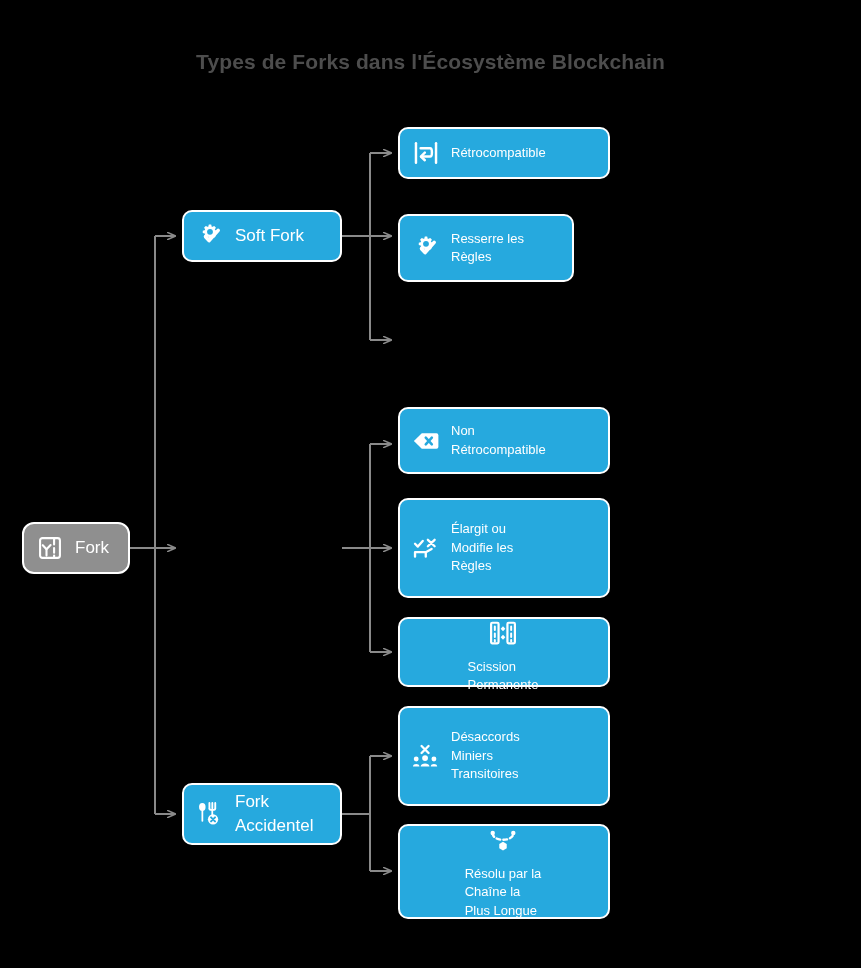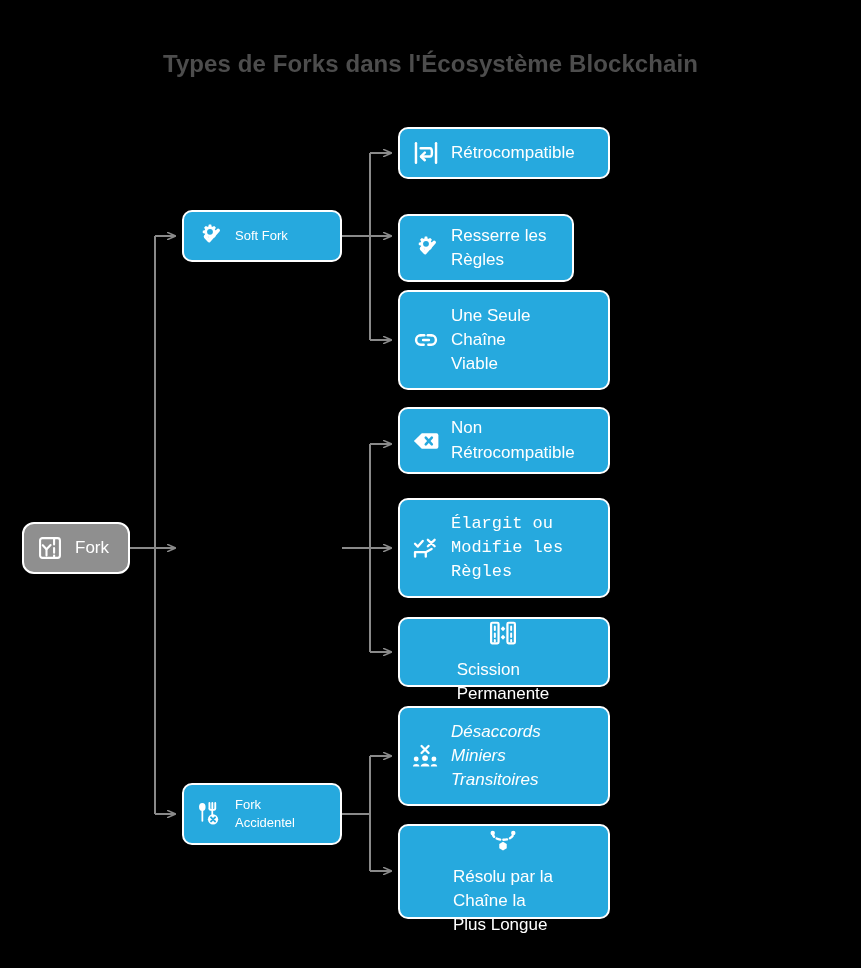--- a/index.html
+++ b/index.html
@@ -21,21 +21,21 @@
     inset: 0;
   }
 
   
   .diagram-title {
     position: absolute;
     left: 0;
     top: 50px;
     width: 861px;
     text-align: center;
-    font-size: 24px;
+    font-size: 21px;
     font-weight: bold;
     color: #4d4d4d;
     letter-spacing: 0.1px;
     white-space: nowrap;
   }
 
   
   #connectors {
     position: absolute;
     left: 0;
@@ -70,30 +70,30 @@
     height: 28px;
     display: block;
   }
   .node-icon svg {
     display: block;
     width: 28px;
     height: 28px;
   }
   .node-label {
     color: #ffffff;
-    font-size: 17px;
+    font-size: 13px;
     line-height: 1.42;
     white-space: pre-line;
     font-weight: normal;
   }
   .node.root .node-label {
     font-size: 17px;
   }
   .node.level2 .node-label {
-    font-size: 13px;
+    font-size: 17px;
   }
 </style>
 </head>
 <body>
 
 <div id="canvas">
 
   <div class="diagram-title">Types de Forks dans l'Écosystème Blockchain</div>
 
   <svg id="connectors" viewBox="0 0 861 968" xmlns="http://www.w3.org/2000/svg">
@@ -193,47 +193,33 @@
       <svg viewBox="0 0 24 24" xmlns="http://www.w3.org/2000/svg">
         <path fill="#ffffff" d="M11 2.2 L13 2.2 L13.6 4.3 L15.6 3.4 L17 4.8 L16.1 6.8 L18.2 7.4 L18.2 9.4 L16.1 10 L17 12 L15.6 13.4 L13.6 12.5 L13 14.6 L11 14.6 L10.4 12.5 L8.4 13.4 L7 12 L7.9 10 L5.8 9.4 L5.8 7.4 L7.9 6.8 L7 4.8 L8.4 3.4 L10.4 4.3 Z"></path>
         <circle cx="12" cy="8.4" r="2.5" fill="#26a9de"></circle>
         <path d="M8.2 12.6 L11.2 16 L19 7.2" fill="none" stroke="#ffffff" stroke-width="3.1" stroke-linecap="round" stroke-linejoin="round"></path>
       </svg>
     </span>
     <span class="node-label">Resserre les
 Règles</span>
   </div>
 
-  <div class="node leaf" style="left:398px; top:290px; width:212px; height:100px;">
-    <span class="node-icon">
-      <svg viewBox="0 0 24 24" fill="none" stroke="#ffffff" stroke-width="2.1" stroke-linecap="round" stroke-linejoin="round">
-        <path d="M7.5 8 A4 4 0 0 0 7.5 16 L10 16"></path>
-        <path d="M16.5 8 A4 4 0 0 1 16.5 16 L14 16"></path>
-        <path d="M7.5 8 L10.5 8"></path>
-        <path d="M16.5 8 L13.5 8"></path>
-        <path d="M9.5 12 L14.5 12"></path>
-      </svg>
-    </span>
-    <span class="node-label">Une Seule
-Chaîne
-Viable</span>
-  </div>
 
   <div class="node leaf" style="left:398px; top:407px; width:212px; height:67px;">
     <span class="node-icon">
       <svg viewBox="0 0 24 24" xmlns="http://www.w3.org/2000/svg">
         <path fill="#ffffff" d="M8.4 5.4 L21 5.4 A1.6 1.6 0 0 1 22.6 7 L22.6 17 A1.6 1.6 0 0 1 21 18.6 L8.4 18.6 L1.6 12 Z"></path>
         <path d="M11.8 9.2 L17 14.8 M17 9.2 L11.8 14.8" stroke="#26a9de" stroke-width="2.2" stroke-linecap="round"></path>
       </svg>
     </span>
     <span class="node-label">Non
 Rétrocompatible</span>
   </div>
 
-  <div class="node leaf" style="left:398px; top:498px; width:212px; height:100px;font-family:Liberation Mono, monospace;">
+  <div class="node leaf" style="left:398px; top:498px; width:212px; height:100px;">
     <span class="node-icon">
       <svg viewBox="0 0 24 24" fill="none" stroke="#ffffff" stroke-width="2" stroke-linecap="round" stroke-linejoin="round">
         <path d="M2.6 8.4 L5 10.8 L9.2 6"></path>
         <path d="M13.6 5 L19.4 10.5 M19.4 5 L13.6 10.5"></path>
         <path d="M2.6 19.4 L2.6 15.6 L11.8 15.6 L11.8 19.4"></path>
         <path d="M11.8 15.6 L16.8 12.8"></path>
       </svg>
     </span>
     <span class="node-label">Élargit ou
 Modifie les
@@ -250,21 +236,21 @@
         <path d="M5 6.5 L5 9.5 M5 12.5 L5 15.5 M5 18 L5 19.2" stroke="#ffffff" stroke-width="1.7" stroke-linecap="round"></path>
         <path d="M19 6.5 L19 9.5 M19 12.5 L19 15.5 M19 18 L19 19.2" stroke="#ffffff" stroke-width="1.7" stroke-linecap="round"></path>
         <path d="M12 6.2 L14 8.4 L12 10.6 L10 8.4 Z" fill="#ffffff"></path>
         <path d="M12 13.4 L14 15.6 L12 17.8 L10 15.6 Z" fill="#ffffff"></path>
       </svg>
     </span>
     <span class="node-label">Scission
 Permanente</span>
   </div>
 
-  <div class="node leaf" style="left:398px; top:706px; width:212px; height:100px;font-style:italic;">
+  <div class="node leaf" style="left:398px; top:706px; width:212px; height:100px;">
     <span class="node-icon">
       <svg viewBox="0 0 24 24" xmlns="http://www.w3.org/2000/svg">
         <path d="M8.2 3.4 L14.2 9.4 M14.2 3.4 L8.2 9.4" stroke="#ffffff" stroke-width="2" stroke-linecap="round" fill="none"></path>
         <circle cx="3.6" cy="14.6" r="2.1" fill="#ffffff"></circle>
         <circle cx="11.2" cy="13.8" r="2.5" fill="#ffffff"></circle>
         <circle cx="18.8" cy="14.6" r="2.1" fill="#ffffff"></circle>
         <path d="M0.8 21 C0.8 18.2 6.4 18.2 6.4 21 Z" fill="#ffffff"></path>
         <path d="M7.4 21 C7.4 17.6 15 17.6 15 21 Z" fill="#ffffff"></path>
         <path d="M16 21 C16 18.2 21.6 18.2 21.6 21 Z" fill="#ffffff"></path>
       </svg>

